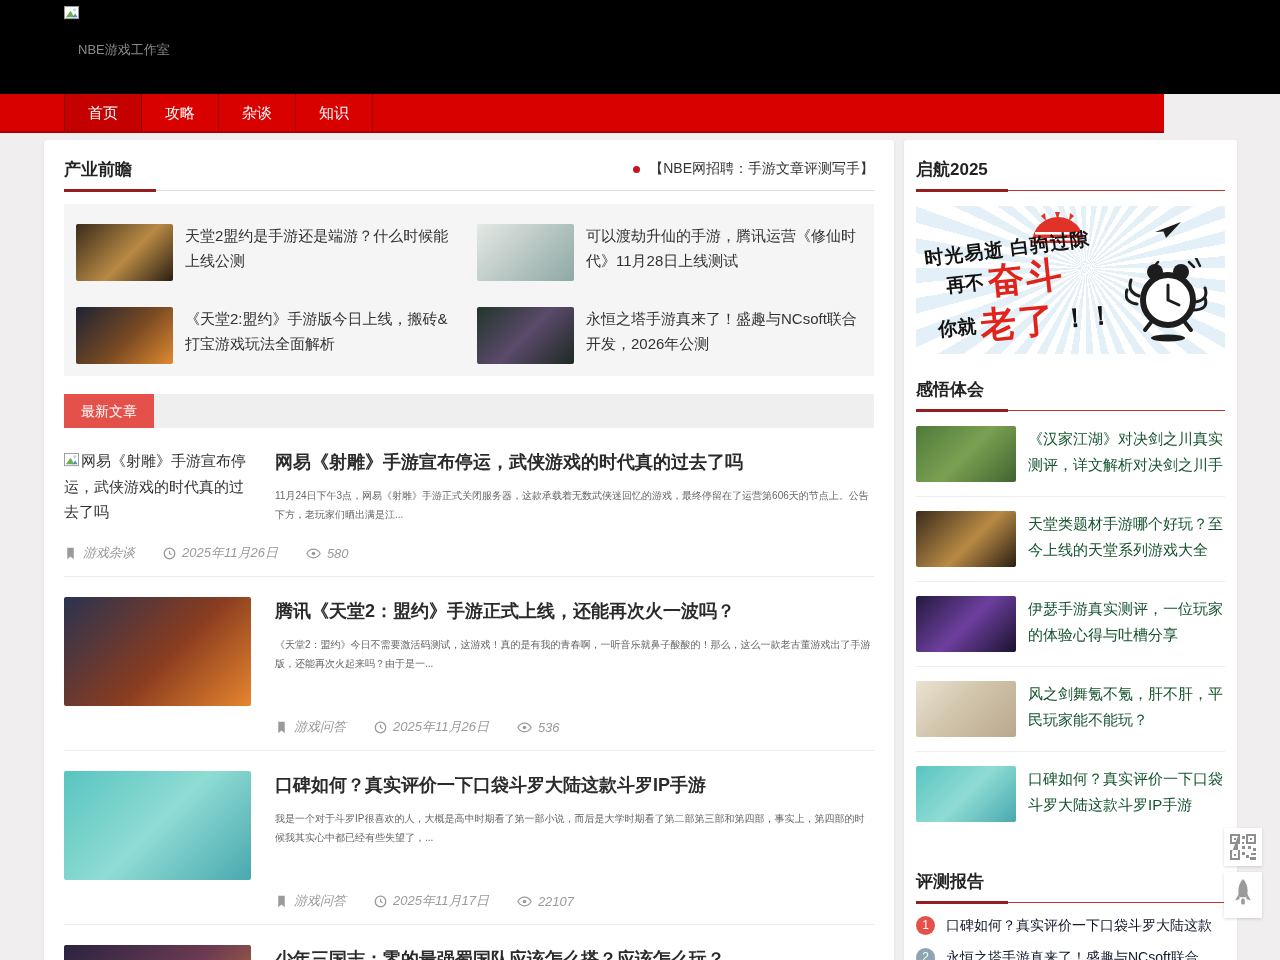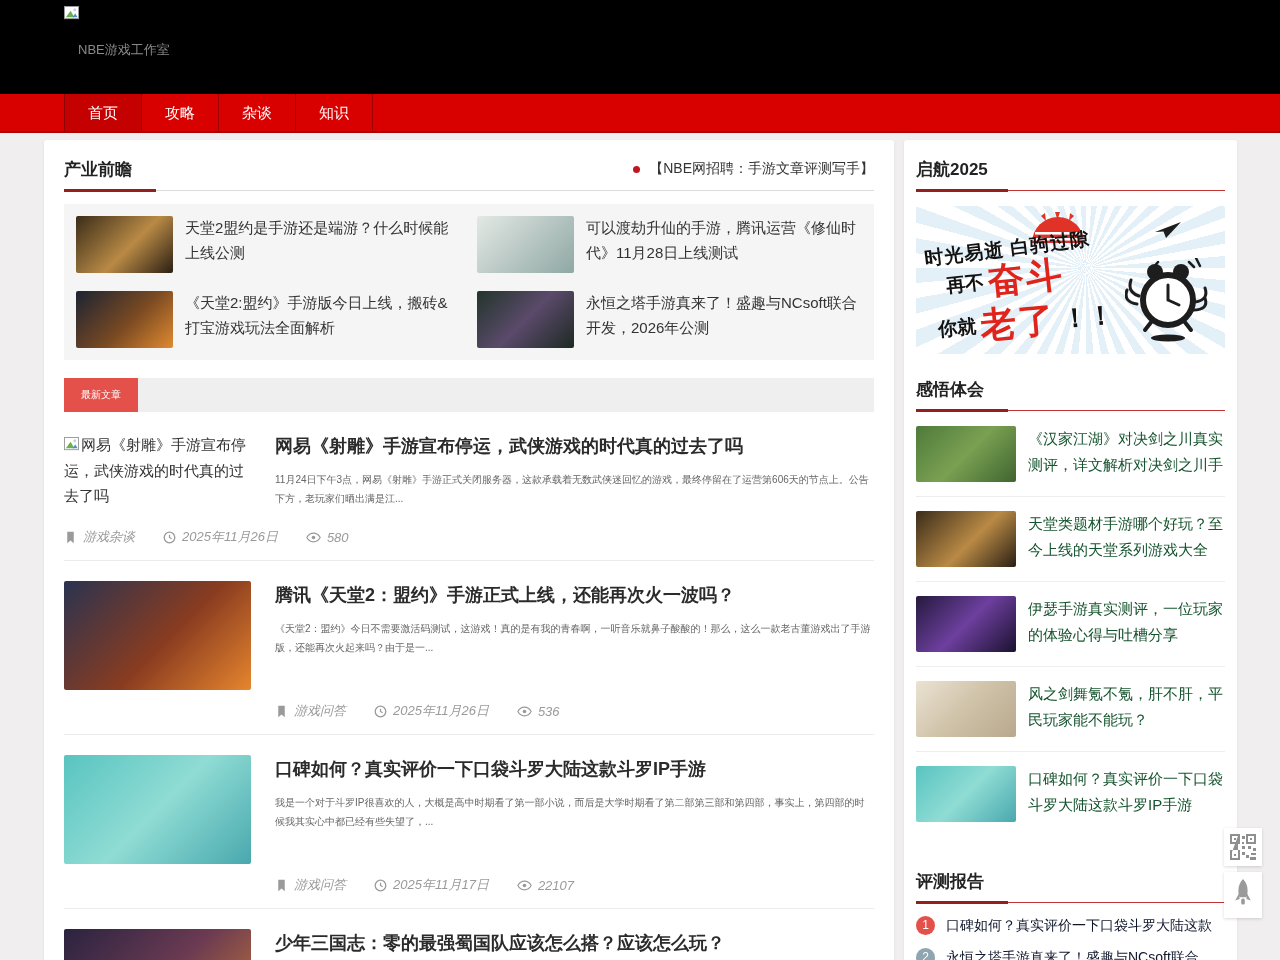--- a/index.html
+++ b/index.html
@@ -8,46 +8,46 @@
     background:#f0eeee;
     font-family:"Liberation Sans","DejaVu Sans",sans-serif;
     -webkit-font-smoothing:antialiased;
   }
   
   .site-header{position:absolute;left:0;top:0;width:1280px;height:94px;background:#000;}
   .logo{position:absolute;left:64px;top:6px;cursor:pointer;}
   .logo .broken-ic{display:block;}
   .logo .alt{display:block;margin:16px 0 0 14px;color:#8a8a8a;font-size:13px;white-space:nowrap;}
   
-  .nav{position:absolute;left:0;top:94px;width:1280px;height:39px;background:#d90000;border-bottom:2px solid #ad0000;box-sizing:border-box;}
+  .nav{position:absolute;left:0;top:94px;width:1164px;height:39px;background:#d90000;border-bottom:2px solid #ad0000;box-sizing:border-box;}
   .nav-inner{margin-left:64px;display:flex;height:37px;}
   .nav-item{padding:0 23px;color:#fff;font-size:15px;line-height:37px;border-right:1px solid rgba(0,0,0,.28);cursor:pointer;}
   .nav-item:first-child{border-left:1px solid rgba(0,0,0,.28);background:#c40000;}
   
   .main-card{position:absolute;left:44px;top:140px;width:850px;height:900px;background:#fff;border-radius:3px;
     box-shadow:0 1px 3px rgba(0,0,0,.07);box-sizing:border-box;padding:18px 20px;overflow:hidden;}
   .side-card{position:absolute;left:904px;top:140px;width:333px;height:900px;background:#fff;border-radius:3px;
     box-shadow:0 1px 3px rgba(0,0,0,.07);box-sizing:border-box;padding:16px 12px;overflow:hidden;}
   
   .section-head{display:flex;justify-content:space-between;align-items:center;height:22px;}
   .section-title{font-size:17px;font-weight:bold;color:#222;}
   .recruit{display:flex;align-items:center;font-size:14px;color:#333;cursor:pointer;}
   .recruit .dot{width:7px;height:7px;border-radius:50%;background:#c31420;margin-right:9px;}
   .rule{position:relative;height:3px;margin-top:9px;}
   .rule::after{content:"";position:absolute;left:0;right:0;top:1px;height:1px;background:#c23434;}
   .rule::before{content:"";position:absolute;left:0;top:0;width:92px;height:3px;background:#951f1f;z-index:1;}
   .rule.gray::after{background:#ddd;}
   
   .featured{background:#f5f5f5;margin-top:12px;padding:12px;display:grid;grid-template-columns:1fr 1fr;gap:18px 16px;}
-  .feat{display:flex;cursor:pointer;}
+  .feat{display:flex;cursor:pointer;margin-top:8px;}
   .feat-thumb{width:97px;height:57px;flex:none;border-radius:2px;}
   .feat-title{margin-left:12px;font-size:15px;color:#333;line-height:1.65;}
   
   .latest-strip{margin-top:18px;background:#efefef;height:34px;display:flex;align-items:stretch;}
-  .latest-badge{background:#e4504a;color:#fff;font-size:10px;padding:0 17px;line-height:34px;}
+  .latest-badge{background:#e4504a;color:#fff;font-size:14px;padding:0 17px;line-height:34px;}
   
   .article{position:relative;display:flex;padding:20px 0 44px;border-bottom:1px solid #ececec;min-height:149px;box-sizing:border-box;}
   .art-left{width:187px;flex:none;margin-right:24px;}
   .art-thumb{width:187px;height:109px;border-radius:2px;cursor:pointer;}
   .broken-thumb{font-size:15px;color:#333;line-height:1.7;cursor:pointer;}
   .broken-thumb svg{vertical-align:-2px;margin-right:2px;}
   .art-body{flex:1;min-width:0;}
   .art-title{font-size:18px;font-weight:bold;color:#2b2b2b;margin:2px 0 13px;cursor:pointer;}
   .art-excerpt{font-size:10px;color:#666;line-height:1.85;}
   .art-meta{position:absolute;bottom:14px;display:flex;gap:28px;align-items:center;font-size:13px;color:#9a9a9a;}

